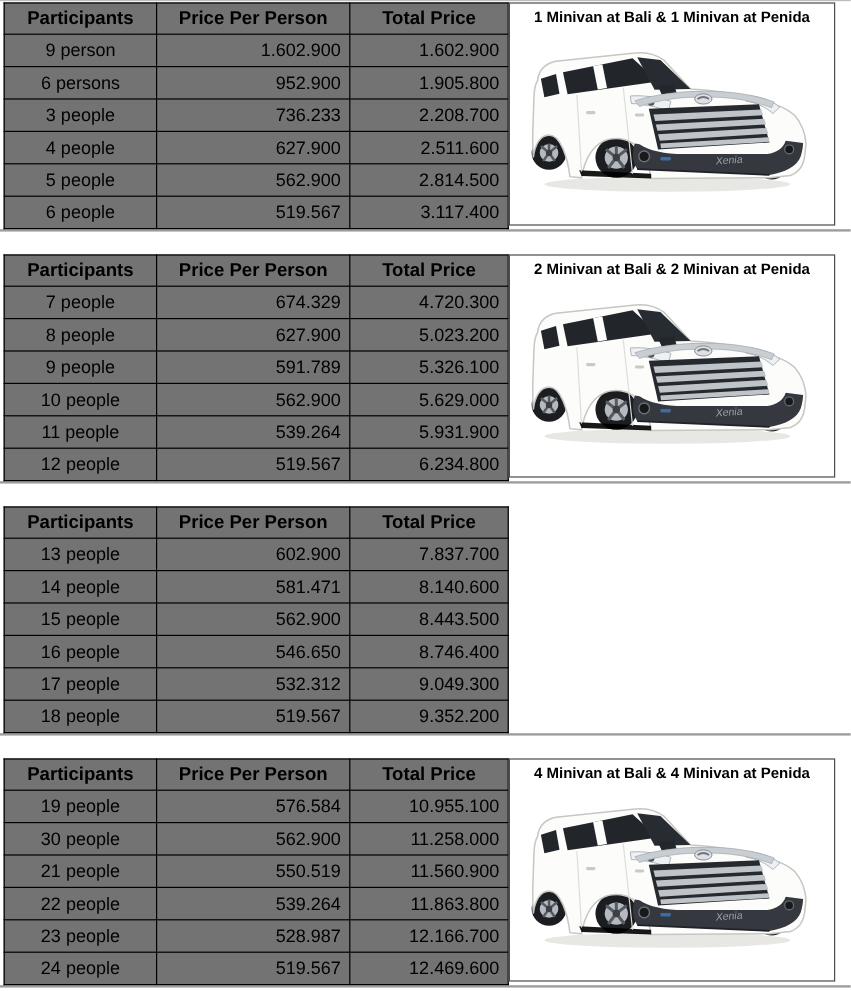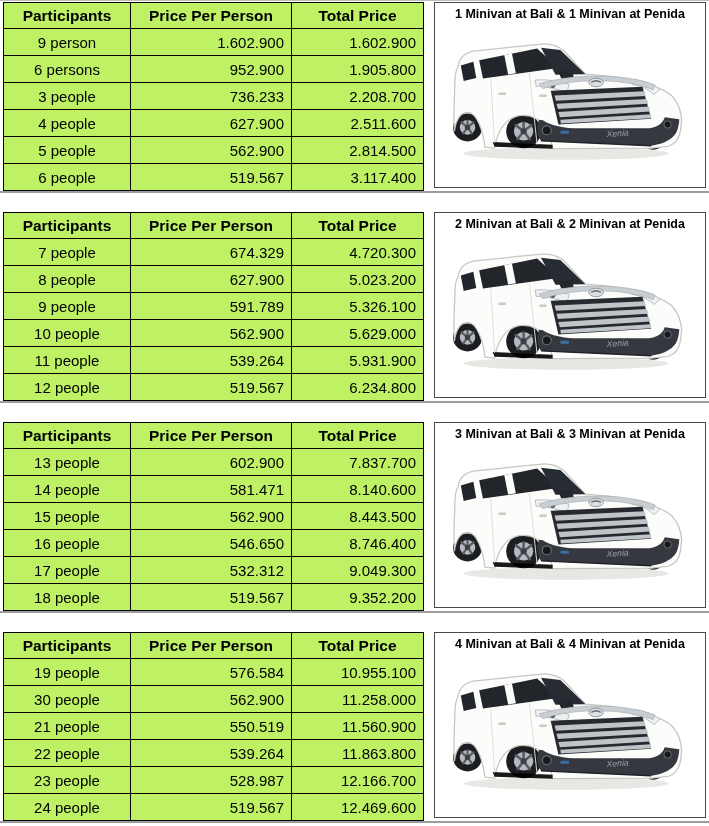--- a/index.html
+++ b/index.html
@@ -5,37 +5,37 @@
   html, body { margin:0; padding:0; }
   body {
     width:709px; height:826px; background:#ffffff; overflow:hidden;
     font-family:"Liberation Sans", sans-serif; color:#000;
   }
   .top-rule { height:1px; background:#bdbdbd; }
   .section { display:flex; align-items:flex-start; padding-left:3px; margin-top:1px; }
   .hrule { height:2px; background:#9d9d9d; margin:0 0 19px 0; }
   .hrule.last { margin-bottom:0; }
 
-  table.pricing { border-collapse:collapse; table-layout:fixed; width:420px; background:#bef264; }
+  table.pricing { border-collapse:collapse; table-layout:fixed; width:420px; background:#737373; }
   table.pricing col.c0 { width:127px; }
   table.pricing col.c1 { width:161px; }
   table.pricing col.c2 { width:132px; }
   table.pricing th {
     border:1px solid #000; height:25px; padding:0 4px;
     font-size:15.5px; font-weight:bold; text-align:center; line-height:1;
   }
   table.pricing td {
     border:1px solid #000; height:26px; padding:0;
     font-size:15px; line-height:1; white-space:nowrap;
   }
   td.part { text-align:center; }
   td.num  { text-align:right; padding-right:7px !important;border-radius:13px; }
 
   .panel {
-    width:270px; height:184px; margin-left:10px;
+    width:270px; height:184px; 
     border:1px solid #4a4a4a; background:#fff; overflow:hidden;
   }
   .panel .caption {
     font-size:12.5px; font-weight:bold; text-align:center;
     padding-top:4px; line-height:1.15; color:#000;
   }
   .van { display:block; width:252px; height:145px; margin:2px auto 0 auto; }
   #svg-defs { position:absolute; width:0; height:0; overflow:hidden; }
 </style>
 </head>
@@ -266,26 +266,20 @@
         <td class="num">532.312</td>
         <td class="num">9.049.300</td>
       </tr>
       <tr>
         <td class="part">18 people</td>
         <td class="num">519.567</td>
         <td class="num">9.352.200</td>
       </tr>
     </tbody>
   </table>
-  <div class="panel">
-    <div class="caption">3 Minivan at Bali &amp; 3 Minivan at Penida</div>
-    <svg class="van" viewBox="0 0 260 150">
-        <use href="#minivan-sym"></use>
-      </svg>
-  </div>
 </div>
 <div class="hrule"></div>
 
 <div class="section">
   <table class="pricing">
     <colgroup>
         <col class="c0">
         <col class="c1">
         <col class="c2">
       </colgroup>

